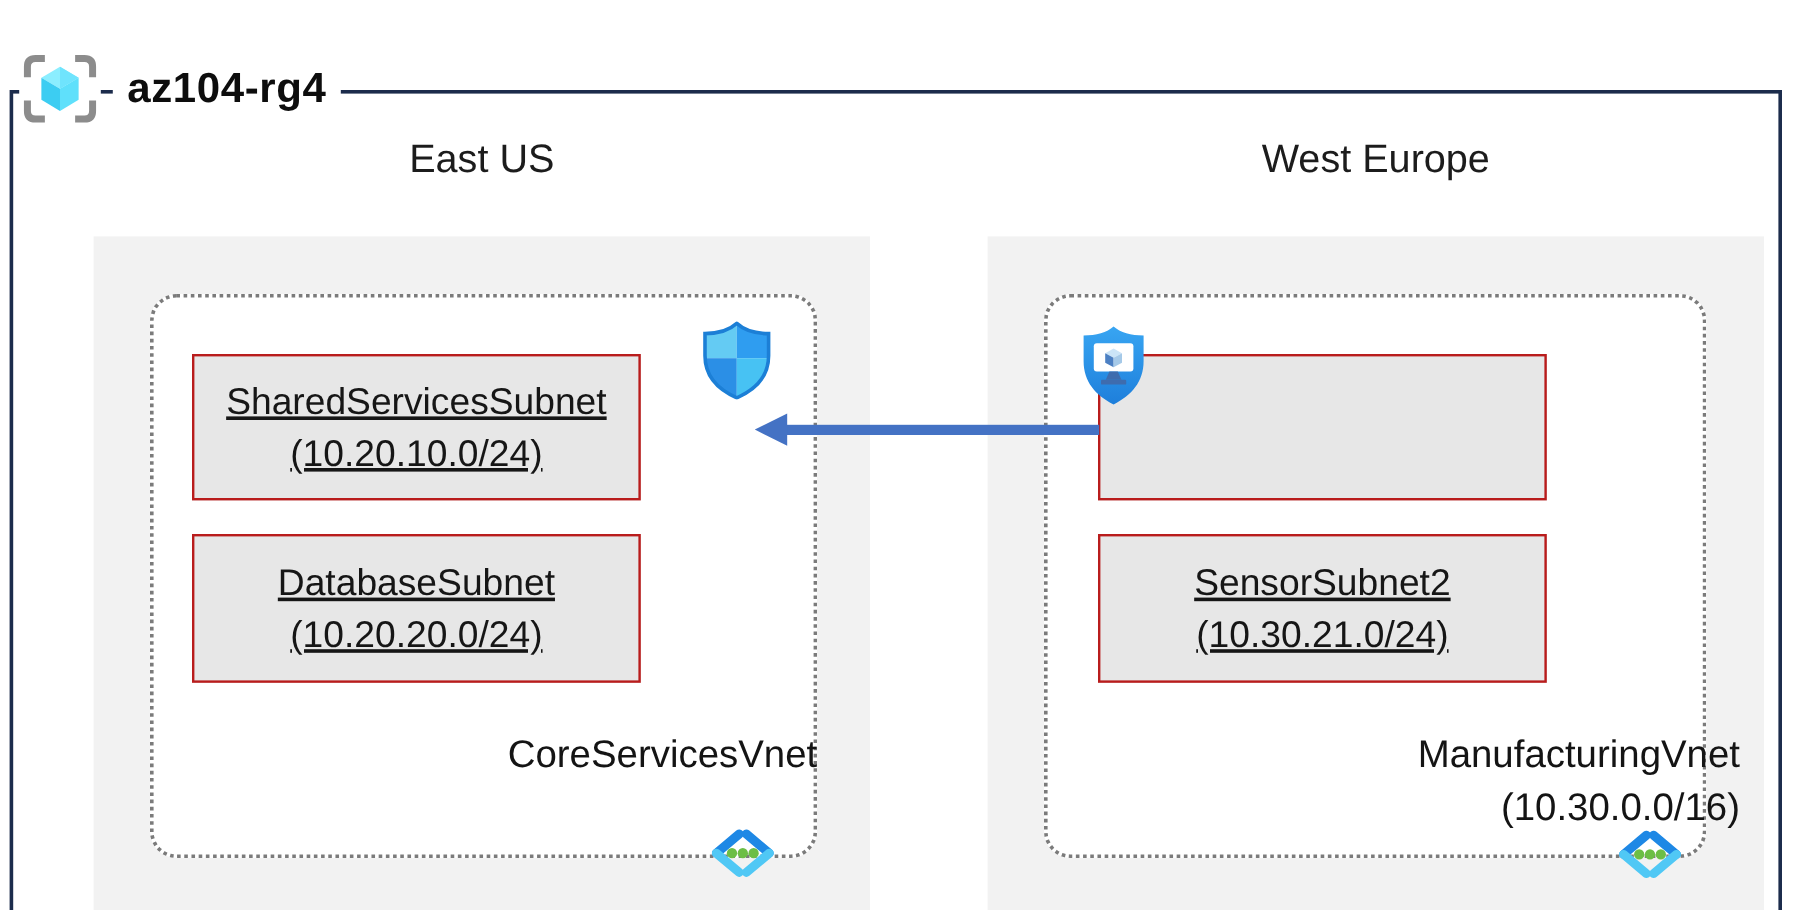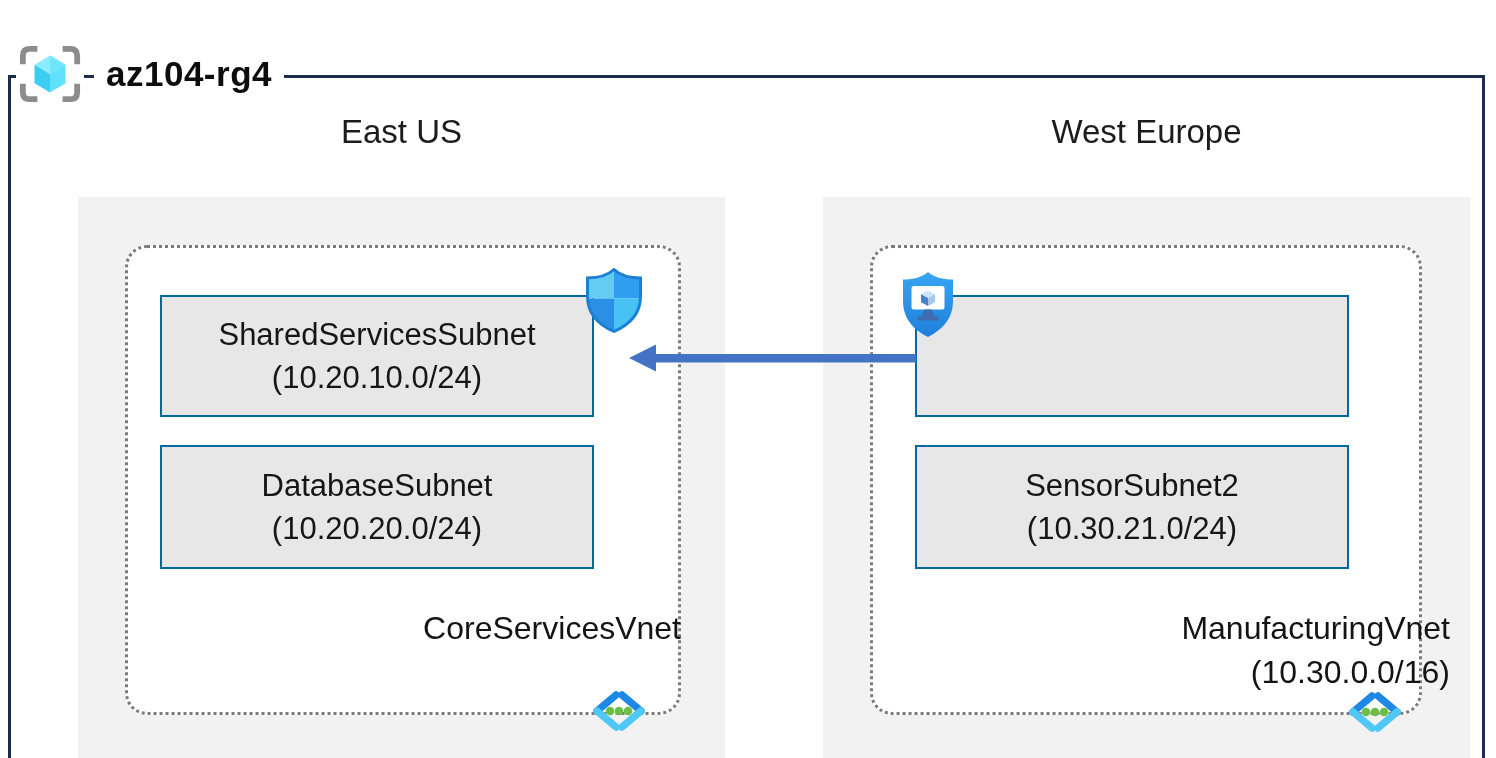--- a/index.html
+++ b/index.html
@@ -34,24 +34,24 @@
   .region-label.west { left:823px; }
   
   .vnet-box {
     position:absolute; top:208px; height:470px; background:#ffffff;
     border:3px dotted #7b7b7b; border-radius:22px; box-sizing:border-box;
   }
   .vnet-box.east { left:125px; width:556px; }
   .vnet-box.west { left:870px; width:552px; }
   
   .subnet {
-    position:absolute; width:434px; background:#e7e7e7;
-    border:2px solid #0369a1; box-sizing:border-box;
+    position:absolute; width:374px; background:#e7e7e7;
+    border:2px solid #b91c1c; box-sizing:border-box;
     display:flex; flex-direction:column; align-items:center; justify-content:center;
-    font-size:31px; line-height:43px; color:#161616; text-align:center;
+    font-size:31px; line-height:43px; color:#161616; text-align:center;text-decoration:underline;
   }
   .subnet.col-east { left:160px; }
   .subnet.col-west { left:915px; }
   .subnet.row1 { top:258px; height:122px; }
   .subnet.row2 { top:408px; height:124px; }
   
   .vnet-label {
     position:absolute; top:569px; width:556px; text-align:right;
     font-size:32px; line-height:44px; color:#141414;
   }

